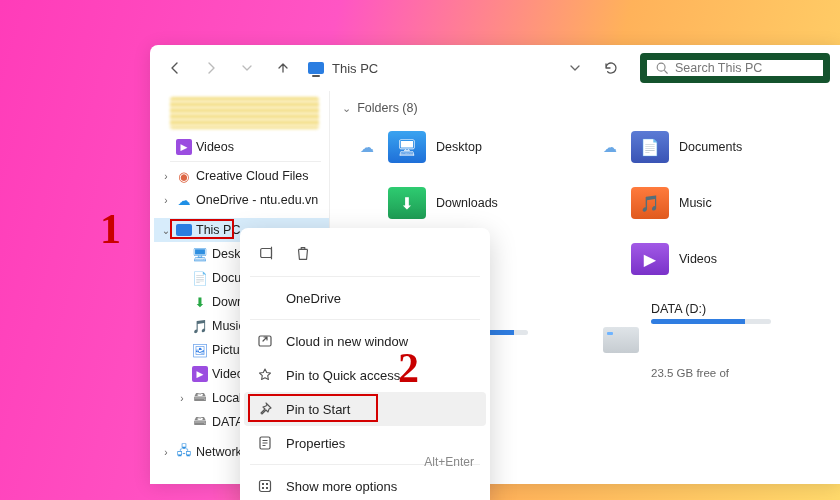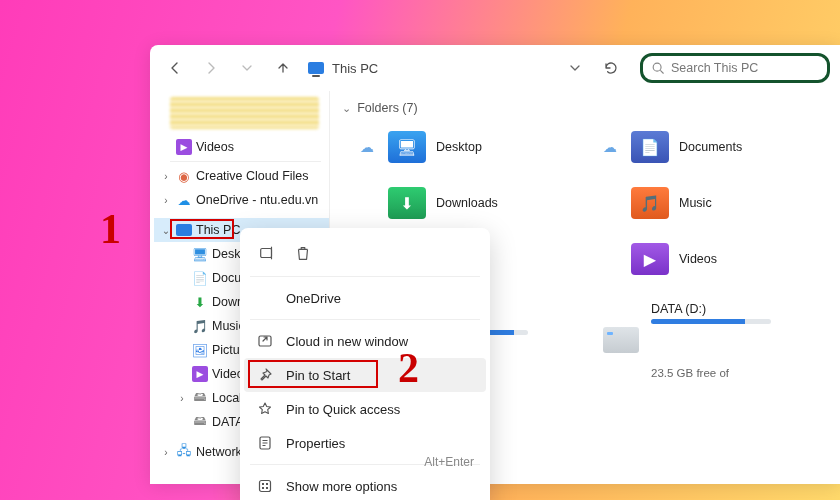--- a/index.html
+++ b/index.html
@@ -6,21 +6,21 @@
     body { width: 840px; height: 500px; overflow: hidden; position: relative; }
     .bg { position: absolute; inset: 0; background: linear-gradient(105deg, #ff3cb9 0%, #ff55c4 35%, #ffb25a 65%, #ffd96b 100%); }
     .window { position: absolute; left: 150px; top: 45px; right: 0; bottom: 16px; background: #fff; border-radius: 8px 0 0 0; box-shadow: 0 2px 18px rgba(0,0,0,.12); overflow: hidden; display: flex; flex-direction: column; }
     
     .toolbar { height: 46px; display: flex; align-items: center; padding: 0 10px; gap: 6px; font-size: 13px; color: #444; }
     .nav-btn { width: 30px; height: 30px; display: flex; align-items: center; justify-content: center; color: #666; border-radius: 4px; }
     .nav-btn.disabled { color: #bbb; }
     .addr { display: flex; align-items: center; gap: 8px; flex: 0 0 auto; margin-left: 4px; }
     .addr-grow { flex: 1; }
     .refresh { width: 30px; height: 30px; display: flex; align-items: center; justify-content: center; color: #555; }
-    .search { width: 190px; height: 30px; border: 3px solid #14532d; border-radius: 12px; display: flex; align-items: center; padding: 0 8px; gap: 6px; color: #777; font-size: 12.5px; margin-left: 8px; }
+    .search { width: 190px; height: 30px; border: 7px solid #14532d; border-radius: 4px; display: flex; align-items: center; padding: 0 8px; gap: 6px; color: #777; font-size: 12.5px; margin-left: 8px; }
     
     .body { flex: 1; display: flex; }
     .sidebar { width: 180px; border-right: 1px solid #eee; padding: 6px 0 8px 4px; font-size: 12.5px; color: #222; overflow: hidden; position: relative; }
     .tree-item { display: flex; align-items: center; height: 24px; padding-left: 6px; gap: 4px; white-space: nowrap; }
     .tree-item.child { padding-left: 22px; }
     .tree-item.grandchild { padding-left: 38px; }
     .tree-item.sel { background: #d7ecfb; }
     .chev { width: 12px; display: inline-flex; justify-content: center; color: #666; font-size: 10px; }
     .ico { width: 16px; height: 16px; display: inline-flex; align-items: center; justify-content: center; font-size: 13px; }
     .divider { height: 1px; background: #eee; margin: 2px 8px 2px 16px; }
@@ -181,21 +181,21 @@
       <div class="tree-item">
         <span class="chev">›</span>
         <span class="ico" style="color:#2f8fe0;">🖧</span>
         <span>Network</span>
       </div>
     </div>
 
     <div class="main">
       <div class="section-title">
         <span class="chev2">⌄</span>
-        <span>Folders (7)</span>
+        <span>Folders (8)</span>
       </div>
 
       <div class="folders-grid">
         <div class="folder-row">
           <span class="cloud">☁</span>
           <span class="fico" style="background:linear-gradient(#3aa3f0,#1e6fd8);">🖥</span>
           <span>Desktop</span>
         </div>
         <div class="folder-row">
           <span class="cloud">☁</span>
@@ -265,36 +265,36 @@
   <div class="ctx-hr"></div>
   <div class="ctx-row">
     <span class="ctx-ico">
       <svg width="16" height="16" viewBox="0 0 16 16">
           <rect x="2" y="3" width="12" height="10" rx="1.5" stroke="#555" stroke-width="1.2" fill="none"></rect>
           <path d="M6 8l4-4m0 0H7m3 0v3" stroke="#555" stroke-width="1.2" fill="none" stroke-linecap="round"></path>
         </svg>
     </span>
     <span>Cloud in new window</span>
   </div>
+  <div class="ctx-row">
+    <span class="ctx-ico">
+      <svg width="16" height="16" viewBox="0 0 16 16">
+          <path d="M8 2l1.7 3.5 3.8.5-2.8 2.7.7 3.8L8 10.8 4.6 12.5l.7-3.8L2.5 6l3.8-.5L8 2z" stroke="#555" stroke-width="1.1" fill="none" stroke-linejoin="round"></path>
+        </svg>
+    </span>
+    <span>Pin to Quick access</span>
+  </div>
   <div class="ctx-row hov" style="position:relative;">
     <span class="ctx-ico">
       <svg width="16" height="16" viewBox="0 0 16 16">
           <path d="M9 2l5 5-2 1-1 3-2-2-4 4-1-1 4-4-2-2 3-1 1-2z" stroke="#555" stroke-width="1.1" fill="none" stroke-linejoin="round"></path>
         </svg>
     </span>
     <span>Pin to Start</span>
     <span class="hl" style="left:4px;top:2px;width:130px;height:28px;"></span>
-  </div>
-  <div class="ctx-row">
-    <span class="ctx-ico">
-      <svg width="16" height="16" viewBox="0 0 16 16">
-          <path d="M8 2l1.7 3.5 3.8.5-2.8 2.7.7 3.8L8 10.8 4.6 12.5l.7-3.8L2.5 6l3.8-.5L8 2z" stroke="#555" stroke-width="1.1" fill="none" stroke-linejoin="round"></path>
-        </svg>
-    </span>
-    <span>Pin to Quick access</span>
   </div>
   <div class="ctx-row">
     <span class="ctx-ico">
       <svg width="16" height="16" viewBox="0 0 16 16">
           <rect x="3" y="2" width="10" height="12" rx="1.5" stroke="#555" stroke-width="1.2" fill="none"></rect>
           <path d="M5.5 5.5h5M5.5 8h5M5.5 10.5h3" stroke="#555" stroke-width="1.1"></path>
         </svg>
     </span>
     <span>Properties</span>
     <span class="spacer"></span>

